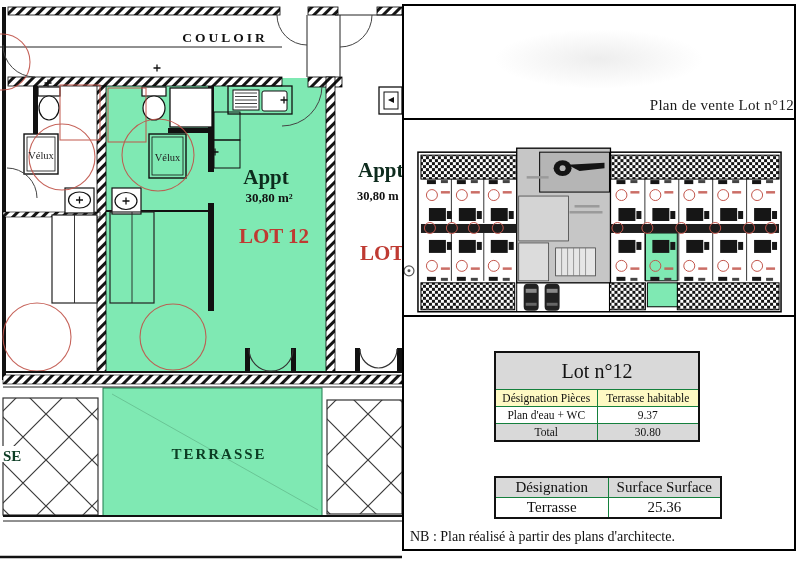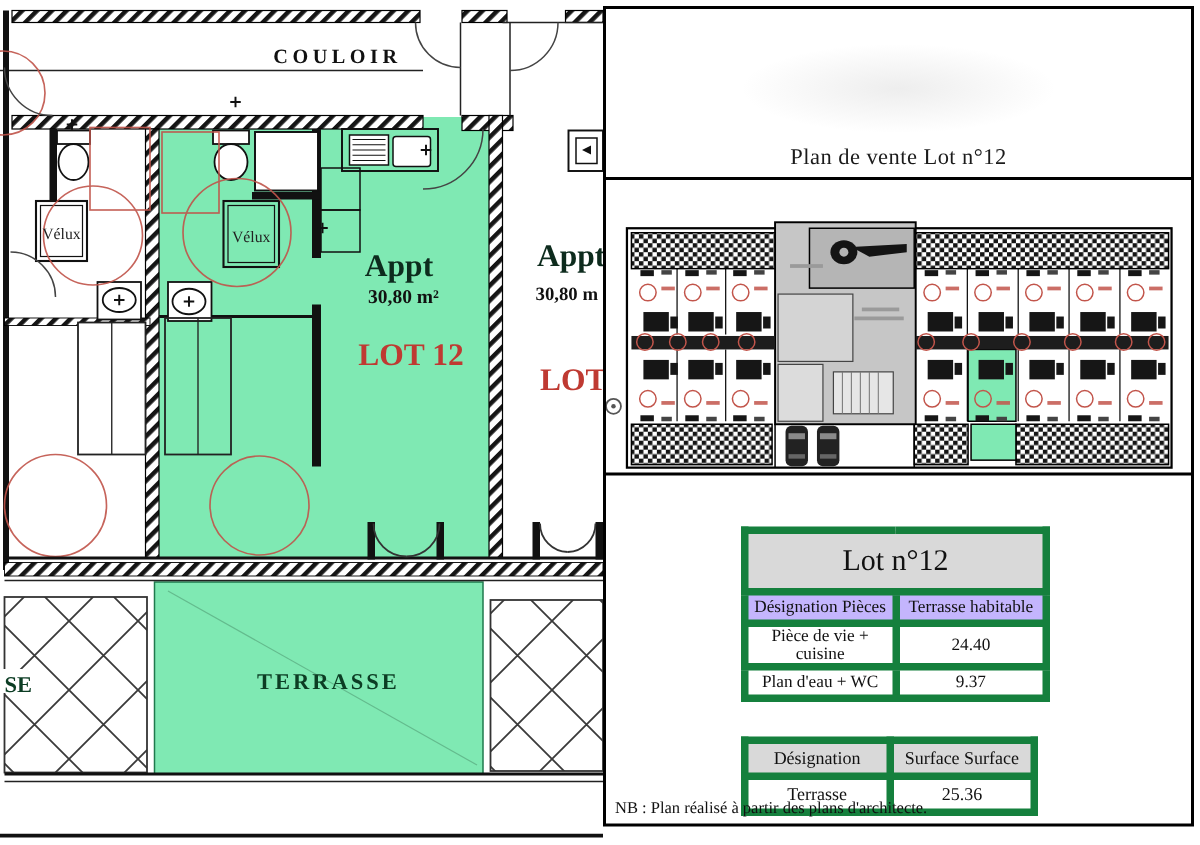--- a/index.html
+++ b/index.html
@@ -4,38 +4,38 @@
 <style>
   html,body{margin:0;padding:0;background:#fff;}
   body{font-family:"Liberation Sans", sans-serif;}
   .canvas{position:relative;width:800px;height:563px;background:#fff;overflow:hidden;font-family:Liberation Serif, serif;}
   .plan-svg{position:absolute;left:0;top:0;}
   .right-panel{position:absolute;left:402px;top:4px;width:394px;height:547px;
     border:2px solid #000;box-sizing:border-box;background:#fff;}
   .title-box{position:absolute;top:0;left:0;right:0;height:112px;border-bottom:2px solid #000;}
   .watermark{position:absolute;left:22%;top:22px;width:56%;height:62px;
     background:radial-gradient(ellipse at center, rgba(110,110,110,0.12), rgba(0,0,0,0) 68%);}
-  .doc-title{position:absolute;bottom:4px;left:0;width:100%;text-align:center;
+  .doc-title{position:absolute;bottom:4px;left:0;width:100%;text-align:right;
     font-size:15px;color:#1b1b1b;letter-spacing:0.3px;}
   .mini-box{position:absolute;top:114px;left:0;right:0;height:195px;border-bottom:2px solid #000;overflow:hidden;}
   .tables-box{position:absolute;top:311px;left:0;right:0;bottom:0;}
   table.lot{border-collapse:collapse;margin:34px 0 0 90px;width:206px;
     font-size:11.5px;color:#111;table-layout:fixed;}
-  table.annex{border-collapse:collapse;margin:23px 0 0 90px;width:198px;
-    font-size:12px;color:#111;table-layout:fixed;}
+  table.annex{border-collapse:collapse;margin:34px 0 0 90px;width:228px;
+    font-size:15px;color:#111;table-layout:fixed;}
   table.lot td,table.lot th,table.annex td,table.annex th{
-    border:5px solid #15803d;text-align:center;padding:0;height:16px;font-weight:normal;}
+    border:1px solid #15803d;text-align:center;padding:0;height:16px;font-weight:normal;}
   table.lot{border:2px solid #111;}
   table.annex{border:2px solid #111;}
   .tbl-title{height:36px !important;font-size:20px;background:#d9d9d9;}
-  .tbl-head{background:#c4b5fd;}
+  .tbl-head{background:#fef9c3;}
   .tbl-total{background:#d9d9d9;}
   table.annex th{background:#d9d9d9;height:19px;}
   table.annex td{height:19px;}
-  .note{position:absolute;left:6px;bottom:4px;font-size:11px;color:#111;text-align:right;}
+  .note{position:absolute;left:6px;bottom:4px;font-size:14px;color:#111;text-align:right;}
 </style>
 </head>
 <body>
 
 <div class="canvas">
 
   <svg class="plan-svg" width="402" height="563" viewBox="0 0 402 563">
     <defs>
       <pattern id="hatch" width="7" height="7" patternTransform="rotate(45)" patternUnits="userSpaceOnUse">
         <rect width="7" height="7" fill="#fff"></rect>
@@ -311,26 +311,26 @@
       <table class="lot">
         <tbody>
             <tr>
           <th class="tbl-title" colspan="2">Lot n°12</th>
         </tr>
         <tr>
           <th class="tbl-head">Désignation Pièces</th>
           <th class="tbl-head">Terrasse habitable</th>
         </tr>
         <tr>
-          <td>Pièce de vie + cuisine</td>
-          <td>24.40</td>
-        </tr>
-        <tr>
           <td>Plan d'eau + WC</td>
           <td>9.37</td>
+        </tr>
+        <tr>
+          <td class="tbl-total">Total</td>
+          <td class="tbl-total">30.80</td>
         </tr>
       </tbody>
         </table>
 
       <table class="annex">
         <tbody>
             <tr>
           <th>Désignation</th>
           <th>Surface Surface</th>
         </tr>

